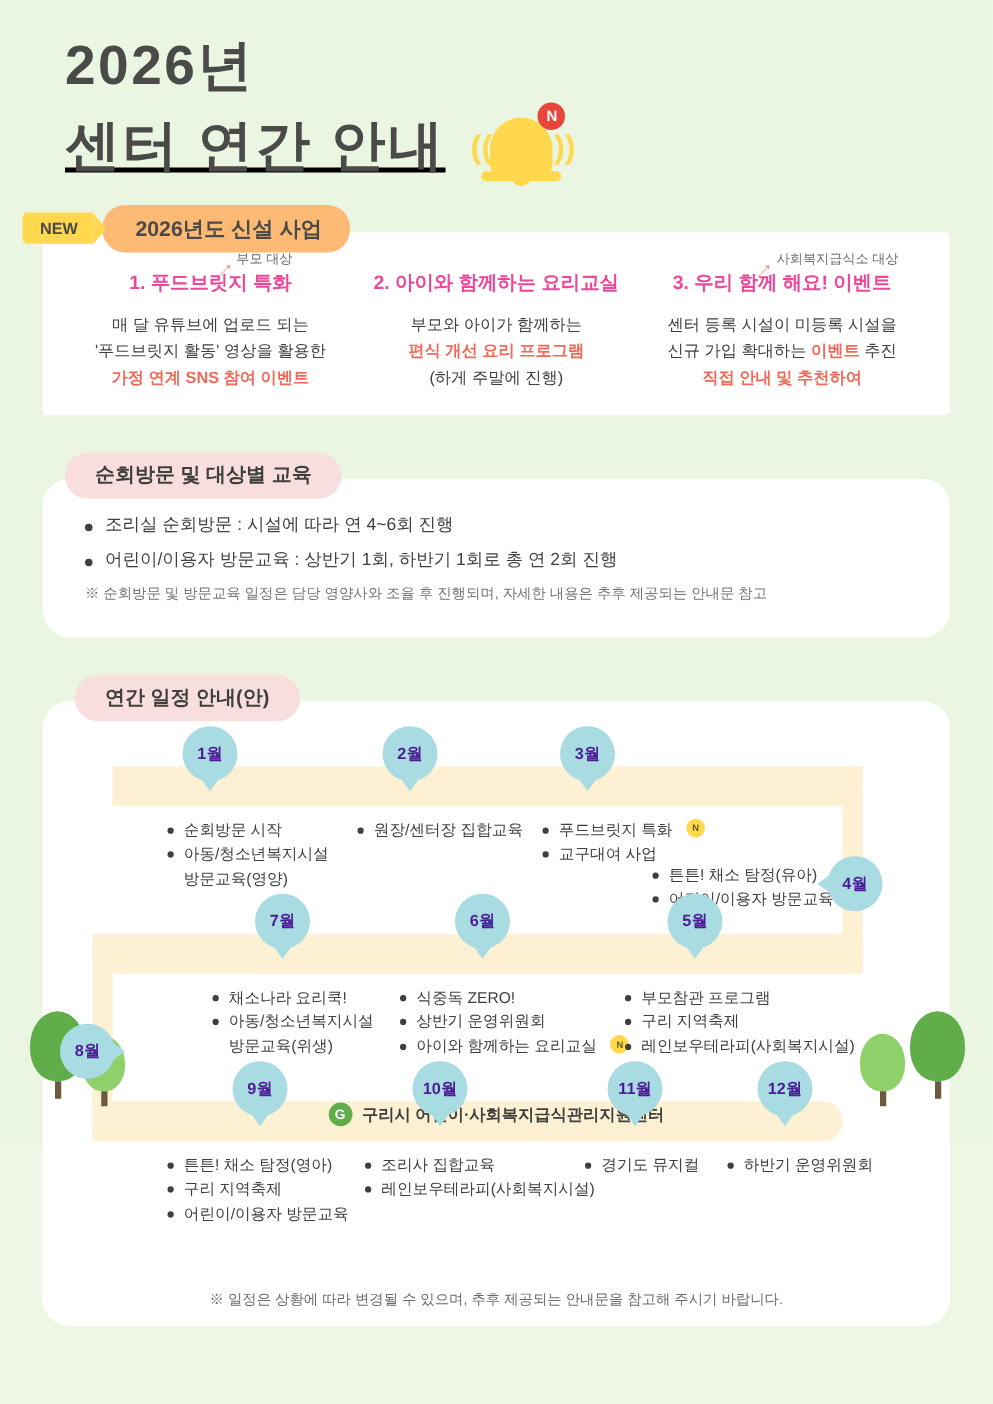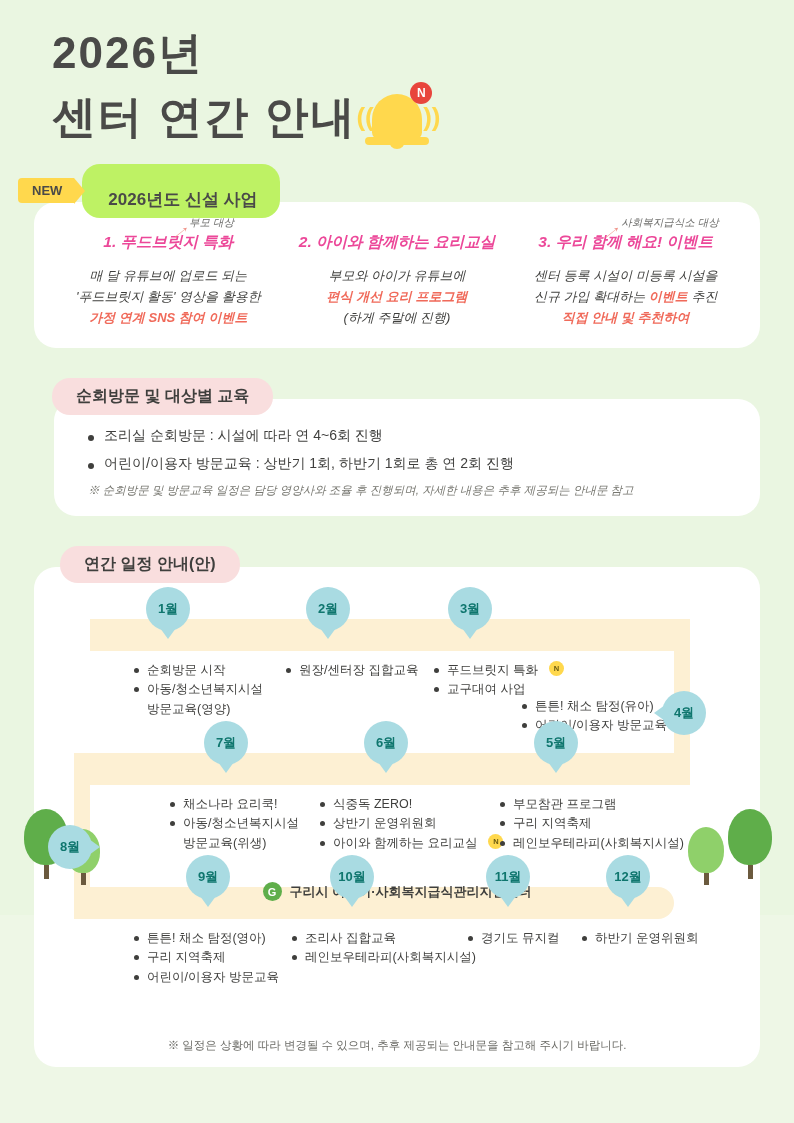--- a/index.html
+++ b/index.html
@@ -16,21 +16,21 @@
   }
   
   .header { padding: 26px 0 0 52px; }
   .title-line {
     font-size: 44px;
     font-weight: bold;
     letter-spacing: 2px;
     color: #4a4a48;
     line-height: 1.22;
   }
-  .title-row2 { display: flex; align-items: center; gap: 0; }
+  .title-row2 { display: flex; align-items: center; gap: 20px; text-decoration: underline; }
   .bell-wrap { position: relative; width: 86px; height: 74px; }
   .bell {
     position: absolute; left: 16px; top: 14px;
     width: 50px; height: 46px;
     background: #ffd84d;
     border-radius: 26px 26px 8px 8px;
   }
   .bell:after {
     content:""; position:absolute; left: -7px; bottom: -5px;
     width: 64px; height: 8px; background:#ffd84d; border-radius: 4px;
@@ -58,31 +58,30 @@
     background: #ffd84d; color:#4a4a48; font-weight: bold; font-size: 13px;
     padding: 5px 12px 5px 14px; border-radius: 4px 0 0 4px;
     position: relative;
   }
   .new-badge:after {
     content:""; position:absolute; right:-11px; top:0;
     border-top: 13px solid transparent; border-bottom: 13px solid transparent;
     border-left: 11px solid #ffd84d;
   }
   .new-title {
-    background: #bef264; border-radius: 18px;
+    background: #fdba74; border-radius: 18px;
     font-size: 17px; font-weight: bold; color:#4a4a48;
-    padding: 24px 22px 7px 26px; margin-left: 8px;
+    padding: 8px 22px 7px 26px; margin-left: 8px;
   }
   .white-card {
     background: #fff;
-    border-radius: 22px;
+    border-radius: 4px;
     margin: -16px 34px 0 34px;
     padding: 30px 20px 20px 20px;
     position: relative;
-    font-style: italic;
   }
   .cols { display: flex; }
   .col { flex: 1; text-align: center; position: relative; }
   .col-head { font-size: 15.5px; font-weight: bold; color:#ec4899; margin-bottom: 12px; }
   .col-body { font-size: 13px; color:#3f3f3d; line-height: 1.62; }
   .hl { color:#f06a5a; font-weight: bold; }
   .note-tag {
     position: absolute; font-size: 10.5px; color:#6c6c6a;
     white-space: nowrap;
   }
@@ -91,43 +90,43 @@
   
   .pill {
     display:inline-block; background:#f9dede; color:#3f3f3d;
     font-size: 16px; font-weight: bold; border-radius: 18px;
     padding: 8px 24px;
     text-align: center;
   }
   .sec2 { margin-top: 30px; padding-left: 52px; position: relative; z-index: 3;}
   .card2 {
     background:#fff; border-radius: 22px;
-    margin: -16px 34px 0 54px; padding: 28px 30px 18px 34px;
+    margin: -16px 34px 0 34px; padding: 28px 30px 28px 34px;
   }
   .bullet-row { display:flex; align-items:flex-start; gap:10px; margin-bottom: 10px; }
   .dot { width: 6px; height: 6px; border-radius:50%; background:#3f3f3d; margin-top: 8px; flex:none; }
   .bullet-text { font-size: 14px; color:#3f3f3d; }
-  .sub-note { font-size: 11.5px; color:#76766f; margin-top: 4px; font-style: italic; }
+  .sub-note { font-size: 11.5px; color:#76766f; margin-top: 4px; }
 
   
   .sec3 { margin-top: 30px; padding-left: 60px; position: relative; z-index: 3;}
   .card3 {
     background:#fff; border-radius: 22px;
     margin: -16px 34px 0 34px; padding: 18px 0 10px 0;
     position: relative; height: 500px;
   }
   .track {
     position: absolute; background: #fdf0d3;
   }
   .pin {
     position: absolute;
     width: 44px; height: 44px;
     background: #a9dbe2;
     border-radius: 50% 50% 50% 50%;
-    color:#0f766e; font-size: 13px; font-weight: bold;
+    color:#4c1d95; font-size: 13px; font-weight: bold;
     display:flex; align-items:center; justify-content:center;
     z-index: 5;
   }
   .pin:after {
     content:""; position:absolute; left:50%; transform: translateX(-50%);
     bottom: -8px; width:0; height:0;
     border-left: 8px solid transparent; border-right: 8px solid transparent;
     border-top: 11px solid #a9dbe2;
   }
   .pin.left:after { bottom:auto; left:auto; right:-8px; top:50%; transform: translateY(-50%);
@@ -199,21 +198,21 @@
           <div class="col-body">
             <div>매 달 유튜브에 업로드 되는</div>
             <div>'푸드브릿지 활동' 영상을 활용한</div>
             <div class="hl">가정 연계 SNS 참여 이벤트</div>
           </div>
         </div>
 
         <div class="col">
           <div class="col-head">2. 아이와 함께하는 요리교실</div>
           <div class="col-body">
-            <div>부모와 아이가 유튜브에</div>
+            <div>부모와 아이가 함께하는</div>
             <div class="hl">편식 개선 요리 프로그램</div>
             <div>(하게 주말에 진행)</div>
           </div>
         </div>
 
         <div class="col">
           <div class="note-tag" style="top:-16px; left:110px;">사회복지급식소 대상</div>
           <div class="arrow-curve" style="top:-8px; left:92px;">↗</div>
           <div class="col-head">3. 우리 함께 해요! 이벤트</div>
           <div class="col-body">

